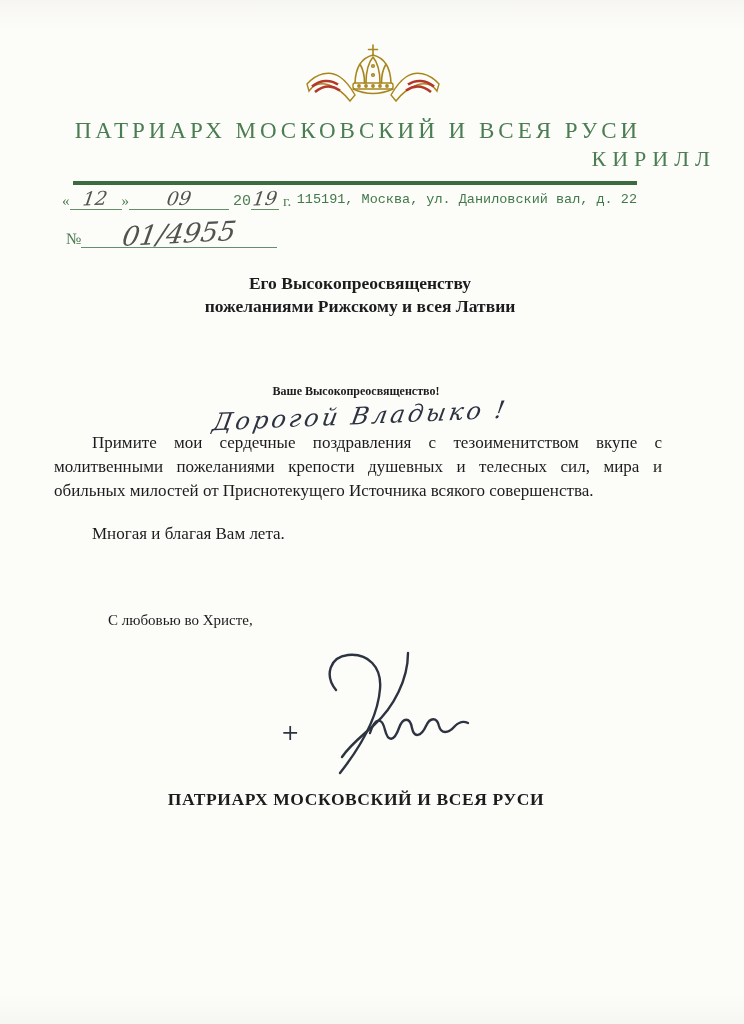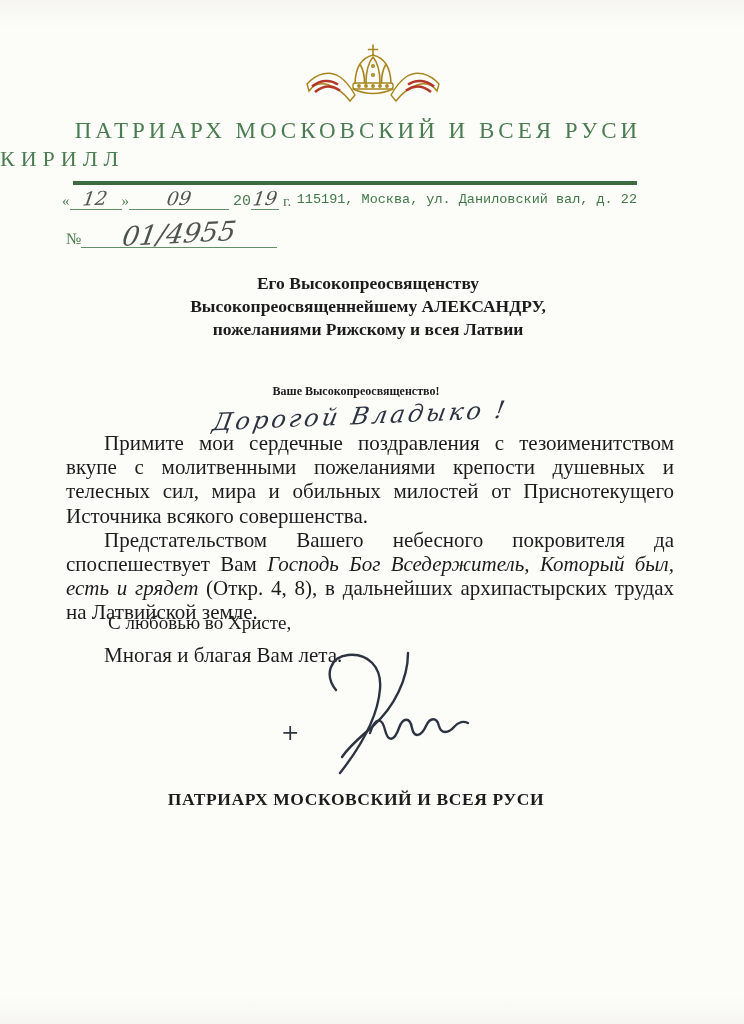--- a/index.html
+++ b/index.html
@@ -9,53 +9,53 @@
     font-family:"Liberation Serif", serif;
     color:#1c1c1e;
   }
   .paper-shade{position:absolute;inset:0;background:
     linear-gradient(180deg, rgba(230,228,220,.25) 0%, rgba(255,255,255,0) 3%, rgba(255,255,255,0) 97%, rgba(230,228,220,.25) 100%);}
   
   .emblem{position:absolute;left:303px;top:42px;width:140px;height:70px;}
   
   .lh-line1{position:absolute;left:0;top:118px;width:716px;text-align:center;
     color:#4b7d52;font-size:23px;letter-spacing:4px;font-weight:400;}
-  .lh-line2{position:absolute;left:0;top:146px;width:716px;text-align:left;
+  .lh-line2{position:absolute;left:0;top:146px;width:716px;text-align:right;
     color:#4b7d52;font-size:22px;letter-spacing:6px;font-weight:400;}
   .green-rule{position:absolute;left:73px;top:181px;width:564px;height:4px;background:#3c6b42;}
   
   .date-row{position:absolute;left:62px;top:190px;display:flex;align-items:flex-end;
     color:#4e7d52;font-size:15px;}
   .blank{display:inline-block;border-bottom:1.4px solid #639068;text-align:center;}
   .hand{font-family:"DejaVu Serif", serif;font-style:italic;color:#50544f;}
   .hand-digits{display:inline-block;transform:skewX(-10deg) rotate(-2deg);font-size:19px;line-height:17px;}
   .b-day{width:52px;}
   .b-month{width:100px;}
   .b-year{width:28px;}
   .num-row{position:absolute;left:66px;top:222px;display:flex;align-items:flex-end;
     color:#4e7d52;font-size:16px;}
   .b-num{width:196px;}
   .num-digits{font-size:27px;line-height:24px;display:inline-block;transform:skewX(-12deg) rotate(-3deg);}
   .hq-address{position:absolute;right:107px;top:192px;color:#42794a;font-size:13.5px;font-family:Liberation Mono, monospace;}
   
-  .recipient{position:absolute;left:12px;top:272px;width:712px;text-align:center;
+  .recipient{position:absolute;left:4px;top:272px;width:712px;text-align:center;
     font-weight:bold;font-size:17.5px;line-height:23px;}
   
   .salutation{position:absolute;left:0;top:384px;width:712px;text-align:center;
     font-weight:bold;font-size:12px;}
   .hand-salutation{position:absolute;left:0;top:402px;width:720px;text-align:center;
     font-family:"DejaVu Serif", serif;font-style:italic;color:#2d3340;
     font-size:24px;letter-spacing:3px;}
   .hand-salutation span{display:inline-block;transform:skewX(-12deg) rotate(-2.5deg);}
   
-  .body-text{position:absolute;left:66px;top:431px;width:608px;
-    font-size:21px;line-height:24.2px;text-align:justify;}
+  .body-text{position:absolute;left:54px;top:431px;width:608px;
+    font-size:17px;line-height:24.2px;text-align:justify;}
   .body-text p{margin:0;text-indent:38px;}
   .it{font-style:italic;}
-  .closing{position:absolute;left:108px;top:612px;font-size:19px;}
+  .closing{position:absolute;left:108px;top:612px;font-size:15px;}
   
   .signature{position:absolute;left:258px;top:645px;width:260px;height:140px;}
   .sig-cross{position:absolute;left:281px;top:720px;font-family:"DejaVu Serif",serif;
     font-style:italic;color:#2d3340;font-size:22px;}
   
   .signoff{position:absolute;left:0;top:789px;width:712px;text-align:center;
     font-weight:bold;font-size:17.5px;letter-spacing:.6px;}
 </style>
 </head>
 <body>
@@ -104,32 +104,30 @@
 
 <div class="num-row">
   <span>№</span>
   <span class="blank b-num"><span class="hand num-digits">01/4955</span></span>
 </div>
 
 <div class="hq-address">115191, Москва, ул. Даниловский вал, д. 22</div>
 
 <div class="recipient">
   <div>Его Высокопреосвященству</div>
-  <div>Высокопреосвященнейшему АЛЕКСАНДРУ,</div>
   <div>пожеланиями Рижскому и всея Латвии</div>
 </div>
 
 <div class="salutation">Ваше Высокопреосвященство!</div>
 <div class="hand-salutation">
   <span>Дорогой Владыко !</span>
 </div>
 
 <div class="body-text">
   <p>Примите мои сердечные поздравления с тезоименитством вкупе с молитвенными пожеланиями крепости душевных и телесных сил, мира и обильных милостей от Приснотекущего Источника всякого совершенства.</p>
-  <p><span>Предстательством Вашего небесного покровителя да споспешествует Вам </span><span class="it">Господь Бог Вседержитель, Который был, есть и грядет</span><span> (Откр. 4, 8), в дальнейших архипастырских трудах на Латвийской земле.</span></p>
   <p style="margin-top:18px;">Многая и благая Вам лета.</p>
 </div>
 
 <div class="closing">С любовью во Христе,</div>
 
 <span class="sig-cross">+</span>
 <div class="signature">
   <svg width="260" height="140" viewBox="0 0 260 140">
     <g stroke="#2d3340" stroke-width="2.4" fill="none" stroke-linecap="round" stroke-linejoin="round">
       <path d="M78,45 C 66,30 72,12 90,10 C 110,8 124,22 122,44 C 120,70 104,100 82,128"></path>

